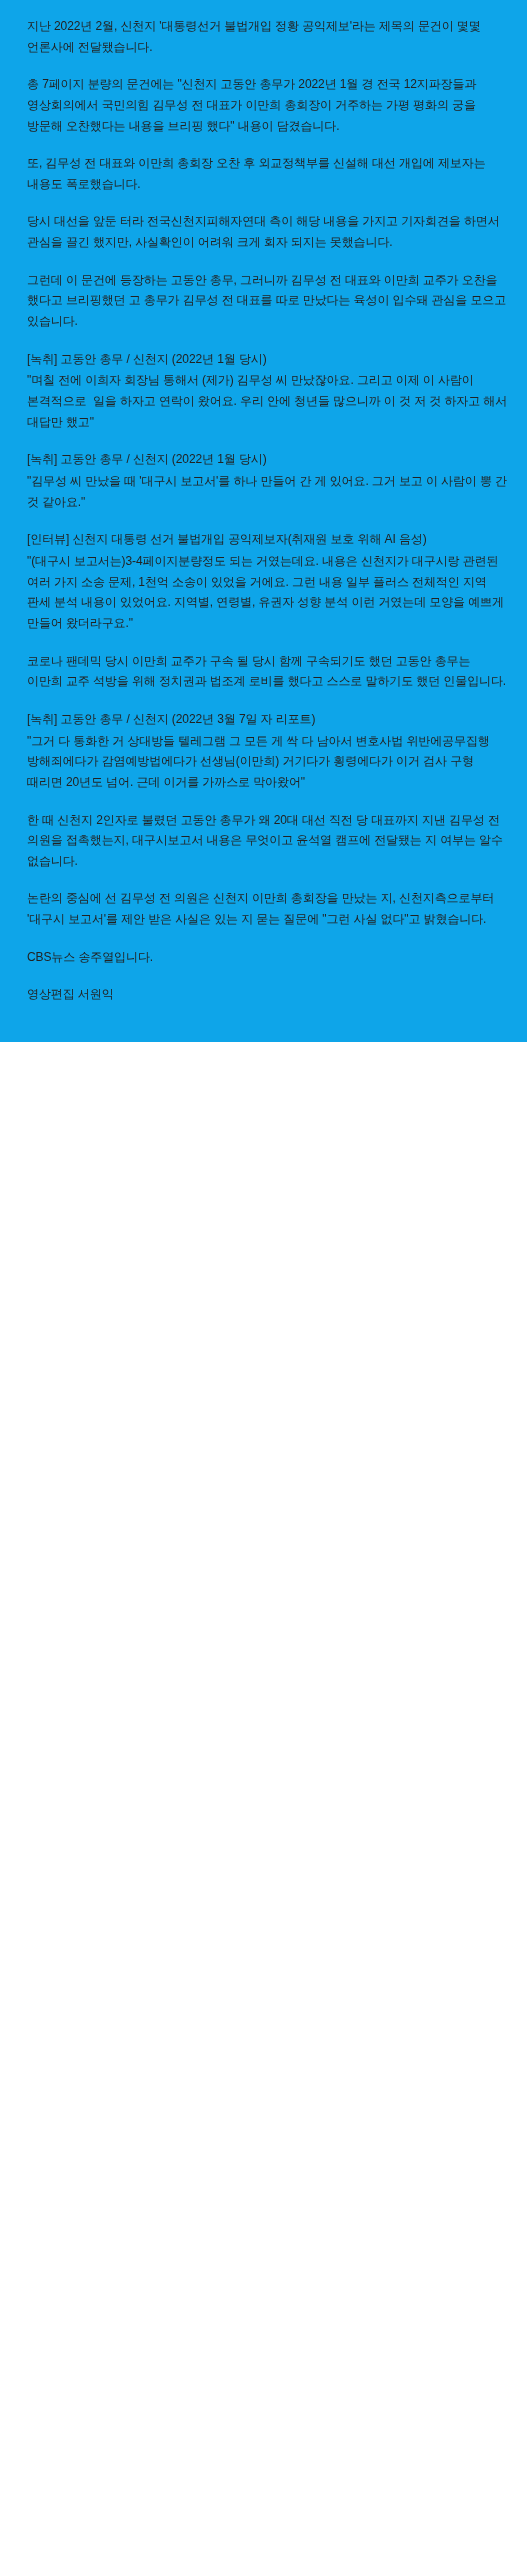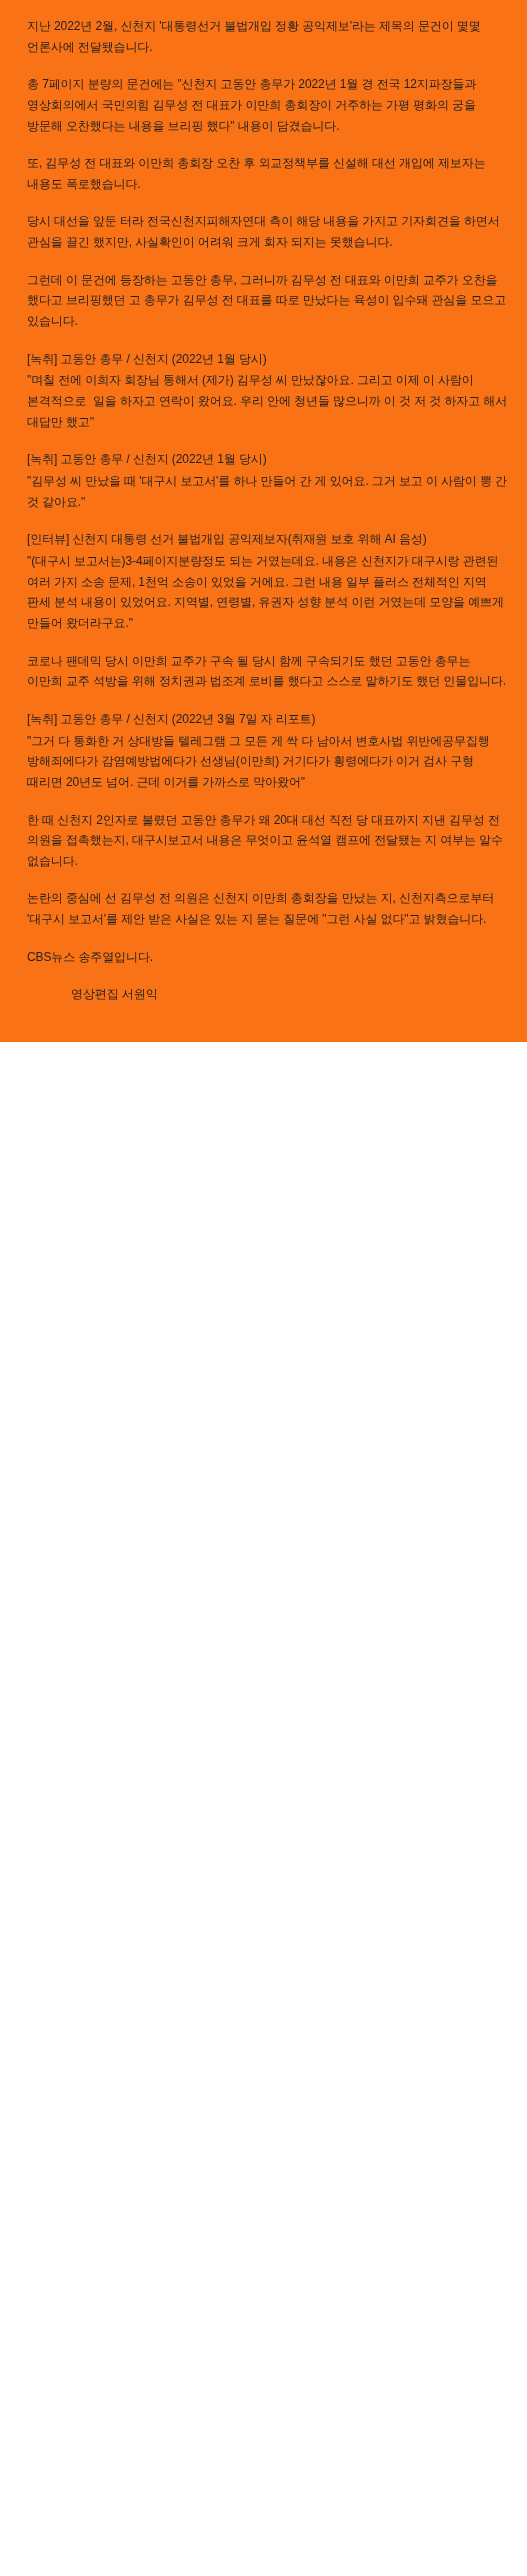--- a/index.html
+++ b/index.html
@@ -9,21 +9,21 @@
   }
   body {
     width: 528px;
     font-family: "Liberation Sans", "DejaVu Sans", sans-serif;
     color: #1a1a1a;
   }
   .page {
     width: 528px;
     box-sizing: border-box;
     padding: 16px 19px 37px 27px;
-    background: #f97316;
+    background: #0ea5e9;
   }
   .para {
     font-size: 12px;
     line-height: 1.72;
     letter-spacing: -0.1px;
     color: #222222;
     margin: 0 0 17px 0;
     white-space: pre-wrap;
     word-break: keep-all;
   }
@@ -34,21 +34,20 @@
     margin-bottom: 1.2px;
   }
   .para.quote-body {
     margin-bottom: 17px;
   }
   .para.credit {
     margin-bottom: 2.5px;
   }
   .para.credit-last {
     margin-bottom: 0;
-    margin-left: 44px;
   }
 </style>
 </head>
 <body>
 
 <div class="page">
   <div id="article-container">
       <p class="para">지난 2022년 2월, 신천지 '대통령선거 불법개입 정황 공익제보'라는 제목의 문건이 몇몇 언론사에 전달됐습니다.</p>
       <p class="para">총 7페이지 분량의 문건에는 "신천지 고동안 총무가 2022년 1월 경 전국 12지파장들과 영상회의에서 국민의힘 김무성 전 대표가 이만희 총회장이 거주하는 가평 평화의 궁을 방문해 오찬했다는 내용을 브리핑 했다" 내용이 담겼습니다.</p>
       <p class="para">또, 김무성 전 대표와 이만희 총회장 오찬 후 외교정책부를 신설해 대선 개입에 제보자는 내용도 폭로했습니다.</p>

